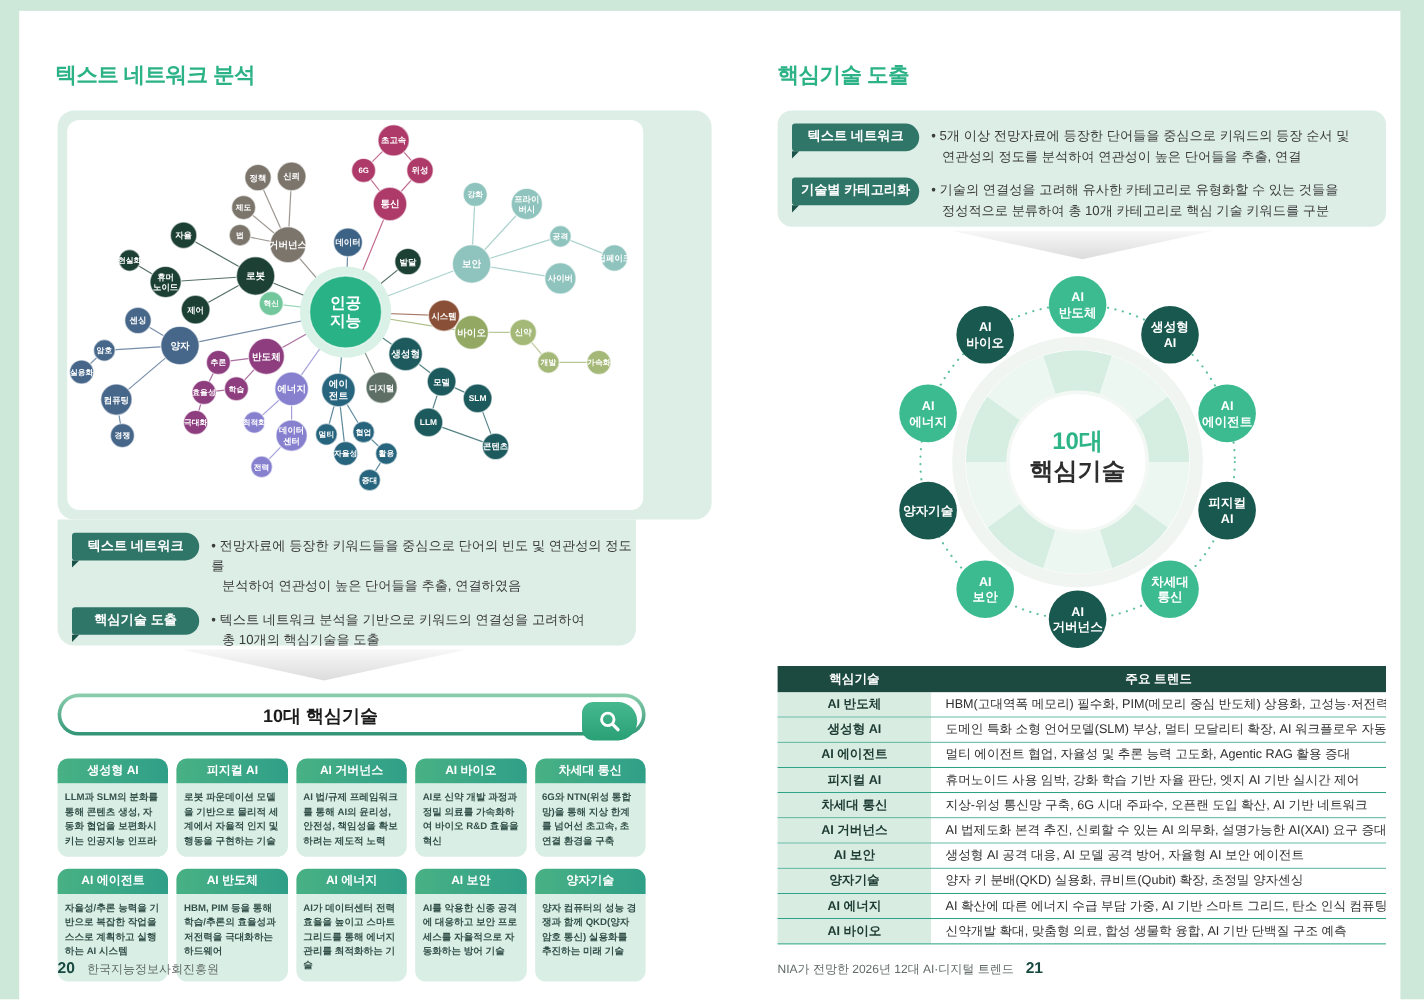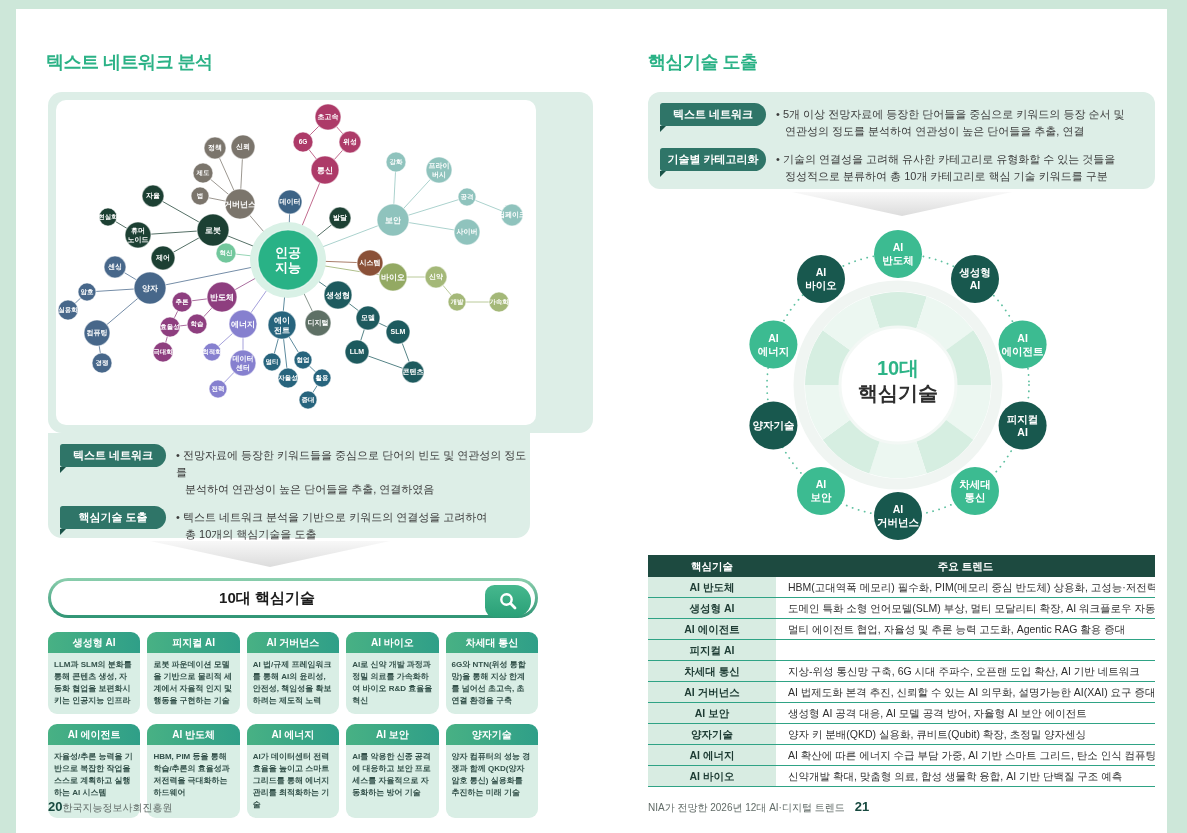--- a/index.html
+++ b/index.html
@@ -29,21 +29,21 @@
   .co-pill::after{content:"";position:absolute;left:0;top:100%;width:0;height:0;
            border-top:6px solid #1a5348;border-right:6px solid transparent;}
   .co-text{margin-left:10px;font-size:11px;color:#3b3b3b;line-height:17px;padding-top:3px;}
   .co-text .cont{padding-left:9px;}
 
   .chevron{position:absolute;}
   #chevron-left{left:150px;top:541px;}
   #chevron-right{left:792px;top:192px;}
 
   
-  #search-banner{position:absolute;left:48px;top:578px;width:490px;height:40px;border-radius:21px;
+  #search-banner{position:absolute;left:48px;top:578px;width:490px;height:35px;border-radius:21px;
                  background:linear-gradient(180deg,#8ccfae,#2f9474);}
   #search-inner{position:absolute;left:3px;top:3px;right:3px;bottom:3px;background:#fff;border-radius:18px;}
   #search-label{position:absolute;left:0;right:52px;top:0;bottom:0;text-align:center;line-height:34px;
                 font-size:15px;font-weight:800;color:#1c1c1c;}
   #search-btn{position:absolute;right:4px;top:4px;width:46px;height:32px;border-radius:10px 17px 17px 10px;
               background:linear-gradient(180deg,#46b88e,#2aa077);display:flex;align-items:center;justify-content:center;}
 
   
   #cards-grid{position:absolute;left:48px;top:632px;width:490px;display:grid;
               grid-template-columns:repeat(5,1fr);gap:10px 7px;}
@@ -66,21 +66,21 @@
          height:22px;line-height:22px;text-align:center;}
   .trow{display:grid;grid-template-columns:128px 1fr;height:20px;line-height:20px;border-bottom:1px solid #2fa385;}
   .tc1{background:#d8ece2;text-align:center;color:#1d3b33;font-weight:700;}
   .tc2{background:#fff;padding-left:12px;color:#2e2e2e;white-space:nowrap;overflow:hidden;}
 
   
   .footer{position:absolute;top:799px;font-size:10px;color:#606a66;}
   #footer-left{left:48px;}
   #footer-right{left:648px;width:507px;text-align:left;}
   .pageno{font-size:13px;font-weight:800;color:#17493f;}
-  #footer-left .pageno{}
+  #footer-left .pageno{margin-right:10px;}
   #footer-right .pageno{margin-left:10px;}
 </style>
 </head>
 <body>
 
 <div class="strip" id="strip-top"></div>
 <div class="strip" id="strip-left"></div>
 <div class="strip" id="strip-right"></div>
 
 <div class="sec-title" id="title-left">텍스트 네트워크 분석</div>
@@ -565,20 +565,21 @@
       <div class="trow">
         <div class="tc1">생성형 AI</div>
         <div class="tc2">도메인 특화 소형 언어모델(SLM) 부상, 멀티 모달리티 확장, AI 워크플로우 자동화</div>
       </div>
       <div class="trow">
         <div class="tc1">AI 에이전트</div>
         <div class="tc2">멀티 에이전트 협업, 자율성 및 추론 능력 고도화, Agentic RAG 활용 증대</div>
       </div>
       <div class="trow">
         <div class="tc1">피지컬 AI</div>
+        <div class="tc2">휴머노이드 사용 임박, 강화 학습 기반 자율 판단, 엣지 AI 기반 실시간 제어</div>
       </div>
       <div class="trow">
         <div class="tc1">차세대 통신</div>
         <div class="tc2">지상-위성 통신망 구축, 6G 시대 주파수, 오픈랜 도입 확산, AI 기반 네트워크</div>
       </div>
       <div class="trow">
         <div class="tc1">AI 거버넌스</div>
         <div class="tc2">AI 법제도화 본격 추진, 신뢰할 수 있는 AI 의무화, 설명가능한 AI(XAI) 요구 증대</div>
       </div>
       <div class="trow">

